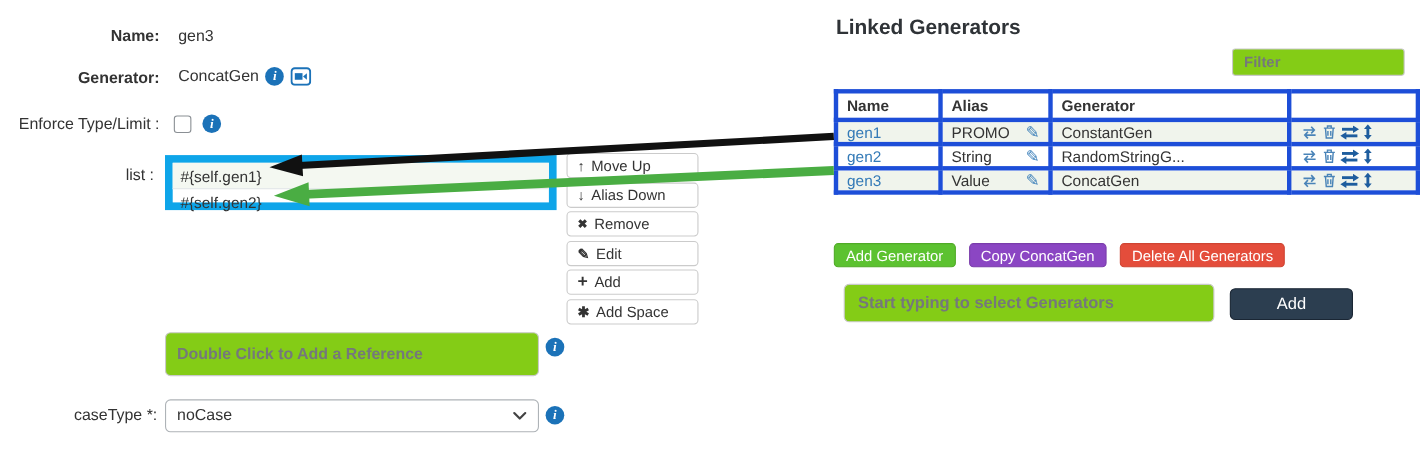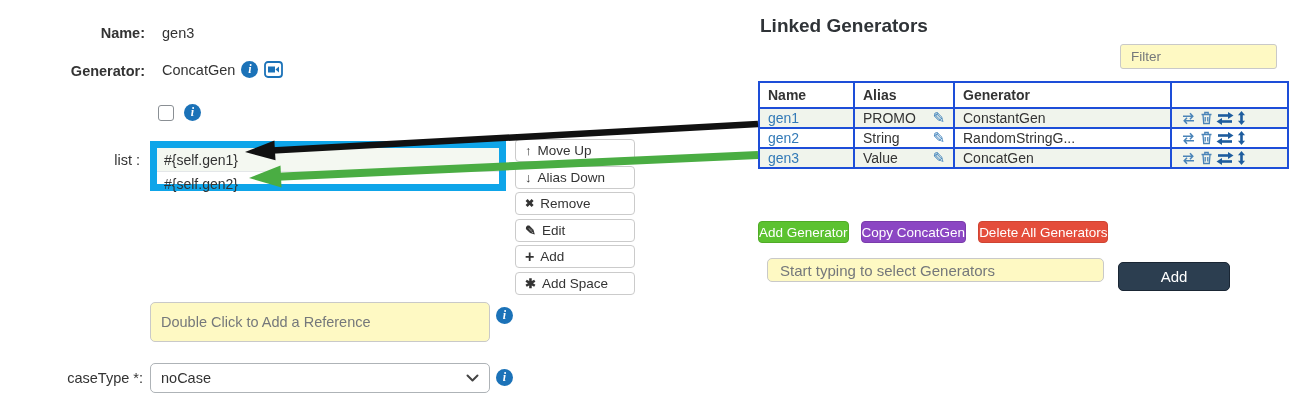--- a/index.html
+++ b/index.html
@@ -25,47 +25,47 @@
   .list-row{height:24px;line-height:24px;padding-left:7px;font-size:14px;color:#333;}
   .list-row.alt{background:#f4f8f1;border-bottom:1px solid #e4e7e9;}
   .side-btn{
     position:absolute;left:515px;width:120px;height:23px;background:#fff;
     border:1px solid #cbcbcb;border-radius:4px;display:flex;align-items:center;
     padding-left:9px;gap:6px;font-size:13.5px;color:#333;cursor:pointer;
   }
   .side-btn .g{font-weight:bold;font-size:13px;}
   .text-input{
     border:1px solid #c9c9c9;border-radius:5px;padding-left:10px;font-size:14.5px;color:#333;
-    font-family:inherit;background:#fef9c3;outline:none;
+    font-family:inherit;background:#84cc16;outline:none;font-weight:bold;
   }
   .text-input::placeholder{color:#75787b;opacity:1;}
   .select-box{
     position:absolute;left:150px;top:363px;width:340px;height:30px;border:1px solid #aeb3b7;
     border-radius:5px;background:#fff;display:flex;align-items:center;padding:0 10px;
     justify-content:space-between;cursor:pointer;
   }
   
   .lg-title{position:absolute;left:760px;top:15px;font-size:19px;font-weight:bold;color:#2f3337;}
   table.lg{
     position:absolute;left:758px;top:81px;width:529px;border-collapse:collapse;table-layout:fixed;
     font-size:14px;color:#333;border:1px solid #c6c9cb;
   }
-  table.lg th,table.lg td{border:2px solid #1d4ed8;padding:0 8px;overflow:hidden;white-space:nowrap;}
+  table.lg th,table.lg td{border:4px solid #1d4ed8;padding:0 8px;overflow:hidden;white-space:nowrap;}
   table.lg th{height:26px;text-align:left;font-weight:bold;background:#fff;}
   table.lg td{height:18px;}
   tr.stripe td{background:#f0f4ec;}
   a.gen-link{color:#337ab7;text-decoration:none;}
   .alias-cell{display:flex;align-items:center;justify-content:space-between;}
   .pencil{color:#337ab7;font-size:15px;}
   .actions-cell{display:flex;align-items:center;gap:3px;}
   .act-icon{display:inline-flex;align-items:center;}
   .btn-row{position:absolute;left:758px;top:221px;display:flex;gap:12px;}
   .pill-btn{
     height:22px;border-radius:4px;color:#fff;font-size:13.5px;display:flex;align-items:center;
-    padding:0 0;cursor:pointer;font-family:inherit;border:1px solid transparent;
+    padding:0 10px;cursor:pointer;font-family:inherit;border:1px solid transparent;
   }
   .pill-green{background:#5cc230;border-color:#50ab27;}
   .pill-purple{background:#8b46c3;border-color:#7a3cab;}
   .pill-red{background:#e44d3b;border-color:#cf4432;}
   .add-dark{
     position:absolute;left:1118px;top:262px;width:112px;height:29px;background:#2c3e50;
     border:1px solid #1a2634;border-radius:5px;color:#fff;font-size:15px;
     display:flex;align-items:center;justify-content:center;cursor:pointer;
   }
   
@@ -85,20 +85,21 @@
     <span class="info-icon">i</span>
     <span class="act-icon">
       <svg width="19" height="17" viewBox="0 0 19 17">
         <rect x="1" y="1" width="17" height="15" rx="3" fill="none" stroke="#1b72b8" stroke-width="1.8"></rect>
         <rect x="4" y="5.5" width="7" height="6" fill="#1b72b8"></rect>
         <polygon points="11.5,8.5 15,5.5 15,11.5" fill="#1b72b8"></polygon>
       </svg>
     </span>
   </div>
 
+  <div class="flabel" style="top:105px;">Enforce Type/Limit :</div>
   <div style="position:absolute;left:158px;top:105px;" class="checkbox"></div>
   <span class="info-icon" style="position:absolute;left:184px;top:104px;">i</span>
 
   <div class="flabel" style="top:152px;width:140px;">list :</div>
   <div class="list-box">
     <div class="list-row alt">#{self.gen1}</div>
     <div class="list-row">#{self.gen2}</div>
   </div>
 
   <button class="side-btn" style="top:139px;">
@@ -279,21 +280,21 @@
       </tr>
     </tbody>
   </table>
 
   <div class="btn-row">
     <button class="pill-btn pill-green">Add Generator</button>
     <button class="pill-btn pill-purple">Copy ConcatGen</button>
     <button class="pill-btn pill-red">Delete All Generators</button>
   </div>
 
-  <input class="text-input" style="position: absolute; left: 767px; top: 258px; width: 337px; height: 24px; font-size: 15px; padding-left: 12px;" placeholder="Start typing to select Generators">
+  <input class="text-input" style="position: absolute; left: 767px; top: 258px; width: 337px; height: 35px; font-size: 15px; padding-left: 12px;" placeholder="Start typing to select Generators">
   <button class="add-dark">Add</button>
 
   <svg id="overlay" width="1291" height="409">
     <g>
       <line x1="758" y1="124" x2="272" y2="150.5" stroke="#111111" stroke-width="6.5"></line>
       <polygon points="245,152 274.4,140.4 275.5,160.3" fill="#111111"></polygon>
     </g>
     <g>
       <line x1="758" y1="155" x2="277" y2="176.7" stroke="#4aad43" stroke-width="8"></line>
       <polygon points="249,178 280.5,165.6 281.5,187.5" fill="#4aad43"></polygon>

